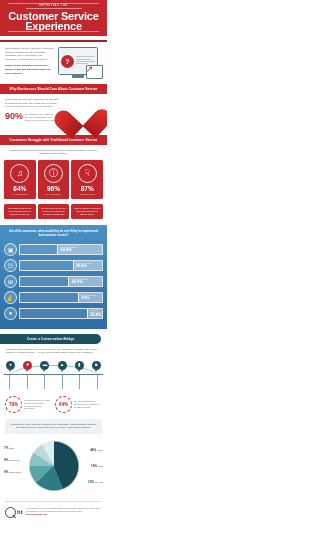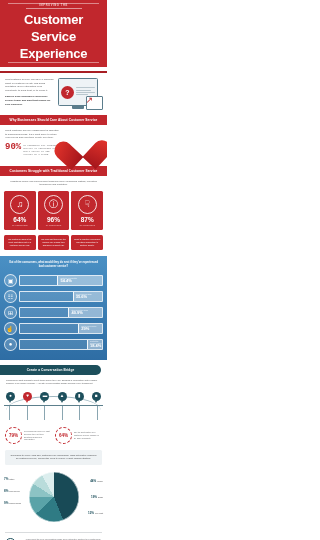--- a/index.html
+++ b/index.html
@@ -25,21 +25,21 @@
   .header::before{ top:3px; }
   .kicker {
     font-size:2.6px; letter-spacing:.6px; color:#f6c9cb;
     font-weight:bold; text-transform:uppercase; margin-bottom:1px;
   }
   .kicker-rule{
     width:56px; height:1px; background:rgba(255,255,255,.5);
     margin:1px auto 2px;
   }
   .title {
-    font-size:13px; line-height:17px; color:#ffffff; font-weight:bold;
+    font-size:11px; line-height:10px; color:#ffffff; font-weight:bold;
     letter-spacing:-.2px;
   }
   .header-foot{
     height:2px; background:#a81f24; margin-top:4px;
   }
 
   
   .intro {
     display:flex; padding:5px 5px 6px; gap:4px; background:#fff;
   }
@@ -92,21 +92,21 @@
   .sec-bar.teal { background:#1d4f5c; border-radius:0 8px 8px 0; margin-right:6px;}
 
   
   .why {
     display:flex; gap:3px; padding:4px 5px 6px; background:#fff;
   }
   .why-left { flex:1; }
   .why-left > p {
     font-size:2.5px; line-height:3.5px; color:#58595b; margin-bottom:3px;
   }
-  .bigstat { display:flex; align-items:flex-start; gap:2px;font-family:Liberation Mono, monospace; }
+  .bigstat { display:flex; align-items:flex-start; gap:2px; }
   .bigstat .num {
     font-size:9px; font-weight:bold; color:#c1272d; line-height:9px;
   }
   .bigstat .txt {
     font-size:2.3px; line-height:3.2px; color:#6d6e71; padding-top:1px;
   }
   .heart-wrap { width:40px; display:flex; align-items:center; justify-content:center;}
   .heart {
     width:34px; height:31px; position:relative; transform:rotate(-2deg);
   }

